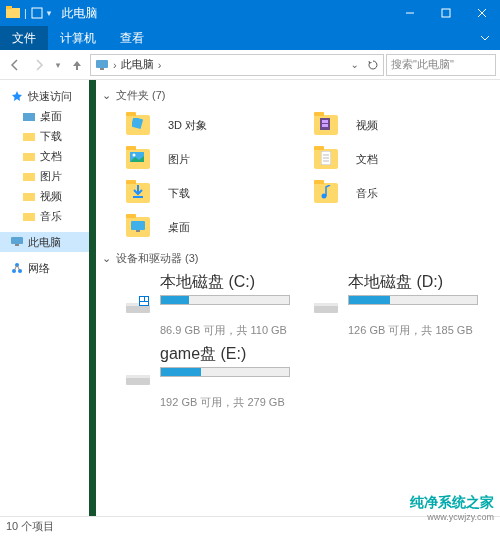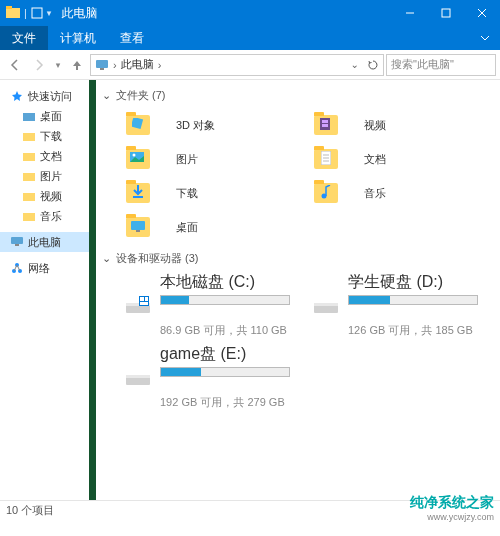--- a/index.html
+++ b/index.html
@@ -22,33 +22,33 @@
   .body { display: flex; height: calc(536px - 26px - 24px - 30px - 20px); }
   .sidebar { width: 96px; border-right: 7px solid #14532d; padding-top: 6px; overflow: hidden; }
   .navitem { display: flex; align-items: center; gap: 4px; padding: 3px 4px 3px 10px; font-size: 11px; height: 20px; }
   .navitem.sub { padding-left: 22px; }
   .navitem.selected { background: #cce8ff; }
   .navitem .icon { width: 14px; height: 14px; display: flex; align-items: center; justify-content: center; }
   .content { flex: 1; padding: 6px 4px; overflow: hidden; }
   .group-header { display: flex; align-items: center; gap: 4px; color: #555; font-size: 11px; margin: 2px 0 6px 2px; }
   .group-header .chev { width: 10px; }
   .folders-grid { display: grid; grid-template-columns: 1fr 1fr; gap: 2px 4px; margin-left: 24px; margin-bottom: 8px; }
-  .folder-item { display: flex; align-items: center; gap: 24px; height: 32px; }
+  .folder-item { display: flex; align-items: center; gap: 16px; height: 32px; }
   .folder-icon { width: 28px; height: 26px; display: flex; align-items: center; justify-content: center; }
   .folder-shape { width: 24px; height: 20px; background: #ffd86b; border-radius: 2px; position: relative; }
   .folder-shape::before { content: ""; position: absolute; top: -3px; left: 0; width: 10px; height: 4px; background: #ffc23a; border-radius: 1px 1px 0 0; }
   .drives-grid { display: grid; grid-template-columns: 1fr 1fr; gap: 6px 4px; margin-left: 24px; }
   .drive-item { display: flex; gap: 8px; align-items: center; }
   .drive-icon { width: 28px; height: 24px; display: flex; align-items: center; justify-content: center; }
   .drive-body { flex: 1; padding-right: 6px; }
   .drive-name { font-size: 16px; margin-bottom: 2px; }
   .drive-bar { width: 100%; max-width: 130px; height: 10px; border: 1px solid #bbb; background: #eee; position: relative; }
   .drive-bar .fill { position: absolute; left: 0; top: 0; bottom: 0; background: #26a0da; }
   .drive-info { font-size: 11px; color: #888; margin-top: 18px; }
-  .statusbar { height: 20px; border-top: 1px solid #e5e5e5; display: flex; align-items: center; padding: 0 6px; font-size: 11px; color: #555; position: absolute; bottom: 16px; left: 0; right: 0; background: #fff; }
+  .statusbar { height: 20px; border-top: 1px solid #e5e5e5; display: flex; align-items: center; padding: 0 6px; font-size: 11px; color: #555; position: absolute; bottom: 0; left: 0; right: 0; background: #fff; }
   .watermark { position: absolute; right: 6px; bottom: 14px; font-size: 14px; color: #0aa; font-weight: bold; }
   .watermark .sub { font-size: 9px; color: #888; font-weight: normal; display: block; text-align: right; }
   .spacer { height: 6px; }
   svg { display: block; }
 </style>
 </head>
 <body>
 
 <div class="titlebar">
   <div class="left">
@@ -334,21 +334,21 @@
         </div>
       </div>
       <div class="drive-item">
         <div class="drive-icon">
             <svg width="26" height="20">
               <rect x="1" y="8" width="24" height="10" fill="#d0d0d0" rx="1"></rect>
               <rect x="1" y="8" width="24" height="3" fill="#e8e8e8"></rect>
             </svg>
           </div>
         <div class="drive-body">
-          <div class="drive-name">学生硬盘 (D:)</div>
+          <div class="drive-name">本地磁盘 (D:)</div>
           <div class="drive-bar">
               <div class="fill" style="width:32%"></div>
             </div>
           <div class="drive-info">126 GB 可用，共 185 GB</div>
         </div>
       </div>
       <div class="drive-item">
         <div class="drive-icon">
             <svg width="26" height="20">
               <rect x="1" y="8" width="24" height="10" fill="#d0d0d0" rx="1"></rect>

